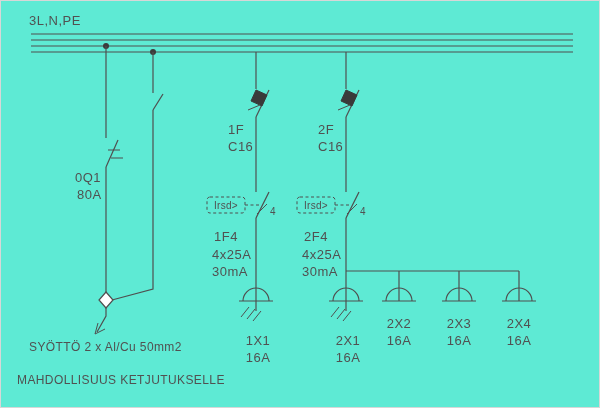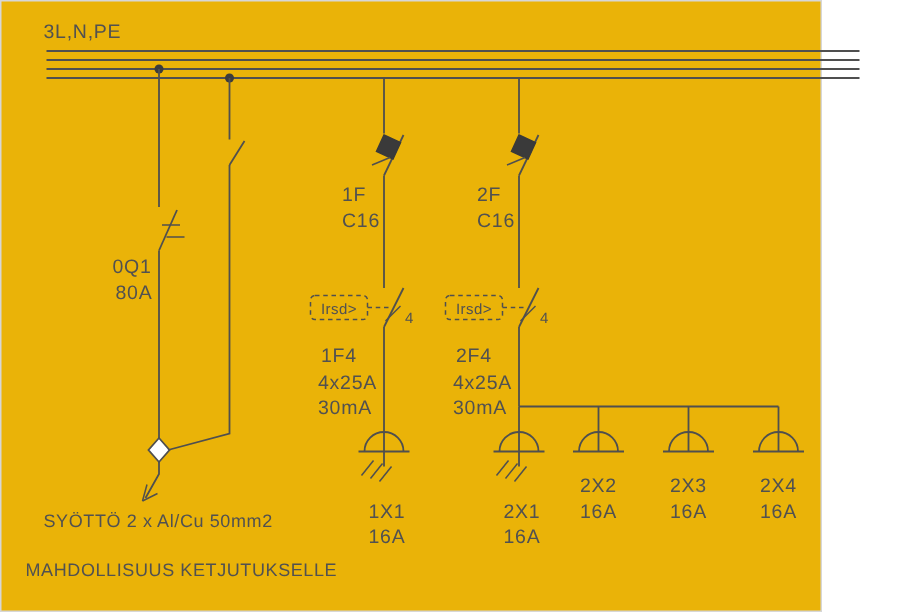--- a/index.html
+++ b/index.html
@@ -1,19 +1,19 @@
 <!DOCTYPE html>
 <html><head>
 <meta charset="utf-8">
 <style>
   html,body{margin:0;padding:0;background:#ffffff;}
   .canvas-wrap{
     position:relative;
-    width:548px;height:408px;
-    background:#eab308;
+    width:600px;height:408px;
+    background:#5eead4;
     border:1px solid #d7d7d7;
     box-sizing:border-box;
     font-family:"Liberation Sans", sans-serif;
   }
   svg{display:block;}
   .wire{stroke:#4f4f4f;stroke-width:1.2;fill:none;}
   .wire-thin{stroke:#4f4f4f;stroke-width:1;fill:none;}
   .dash{stroke:#4f4f4f;stroke-width:1;fill:none;stroke-dasharray:3,2.5;}
   .dot{fill:#3c3c3c;stroke:none;}
   .flag{fill:#3a3a3a;stroke:#3a3a3a;}

